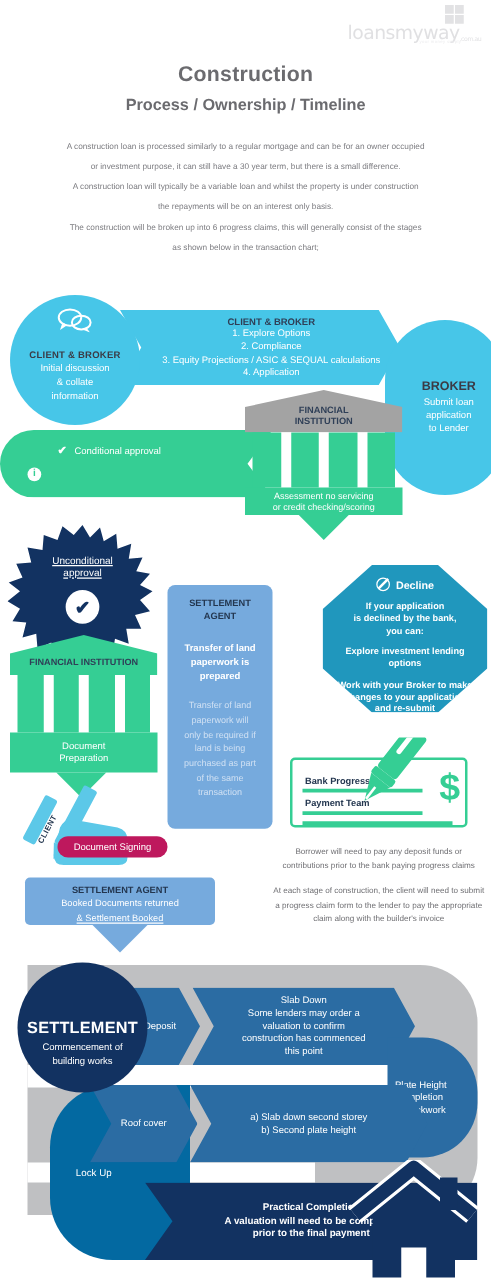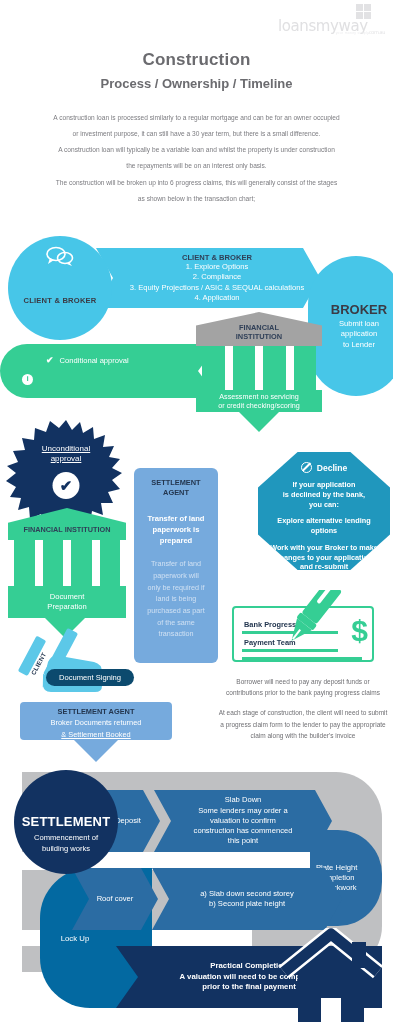--- a/index.html
+++ b/index.html
@@ -130,21 +130,21 @@
 
   .c2 {
     position: absolute;
     left: 308px; top: 256px;
     width: 96px; height: 140px;
     background: #47c6e8;
     border-radius: 70px 70px 70px 70px;
     color: #fff;
     padding-left: 6px;
   }
-  .c2 .hd { font-size: 13px; font-weight: 700; color:#3b3b45; margin-bottom: 2px;}
+  .c2 .hd { font-size: 10px; font-weight: 700; color:#3b3b45; margin-bottom: 2px;}
   .c2 .bd { font-size: 7.6px; line-height: 1.4; }
 
   
   .fi {
     position: absolute;
     left: 196px; top: 312px;
     width: 126px; height: 100px;
   }
   .fi-roof {
     position:absolute; top:0; left:0; width:126px; height:34px;
@@ -226,21 +226,21 @@
   }
   .sa .hd { font-size:7.4px; font-weight:700; line-height:1.35; color:#23364f; }
   .sa .b1 { font-size:7.6px; font-weight:700; line-height:1.42; margin-top:16px; }
   .sa .b2 { font-size:7.2px; line-height:1.62; margin-top:12px; color:#cfe0f3; }
 
   
   .sign { position:absolute; left:18px; top:628px; width:120px; height:72px; }
   .sign svg { position:absolute; left:0; top:0; }
   .sign .lbl {
     position:absolute; left:28px; top:41px; width:88px; height:17px;
-    background:#0c4a6e; border-radius:9px; color:#fff; font-size:7.6px;
+    background:#be185d; border-radius:9px; color:#fff; font-size:7.6px;
     display:flex; align-items:center; justify-content:center;
   }
   .sign .client {
     position:absolute; left:8px; top:32px;
     font-size:6.2px; font-weight:700; color:#23364f;
     transform: rotate(-62deg); letter-spacing:.4px;
   }
 
   .sa2 {
     position:absolute; left:20px; top:702px; width:152px; height:38px;
@@ -394,20 +394,23 @@
   <div class="c1 circle ctr">
     <span class="bubble-ico">
       <svg width="30" height="20" viewBox="0 0 30 20">
         <ellipse cx="11" cy="8" rx="9" ry="6.5" fill="none" stroke="#fff" stroke-width="1.6"></ellipse>
         <path d="M5 12 L3 18 L9 14 Z" fill="#fff"></path>
         <ellipse cx="20" cy="12" rx="7.5" ry="5.5" fill="none" stroke="#fff" stroke-width="1.6"></ellipse>
         <path d="M24 16 L27 20 L22 18 Z" fill="#fff"></path>
       </svg>
     </span>
     <div class="hd">CLIENT &amp; BROKER</div>
+    <div class="bd" style="white-space:pre-line">Initial discussion
+&amp; collate
+information</div>
   </div>
 
   <div class="cond banner-r">
     <div style="padding-top:11px">
       <div class="cond-row r1">
         <span class="ico-check">✔</span>
         <span>Conditional approval</span>
       </div>
       <div class="cond-row r2">
         <span class="ico-info">i</span>
@@ -488,35 +491,35 @@
       <g transform="rotate(28 22 14)">
         <rect x="16" y="10" width="11" height="40" rx="2" fill="#5cc8e8"></rect>
       </g>
     </svg>
     <span class="client">CLIENT</span>
     <div class="lbl">Document Signing</div>
   </div>
 
   <div class="sa2">
     <div class="hd">SETTLEMENT AGENT</div>
-    <div class="bd">Broker Documents returned</div>
+    <div class="bd">Booked Documents returned</div>
     <div class="bd"><u>&amp; Settlement Booked</u></div>
   </div>
 
   <div class="tri-down arrow-down-blue"></div>
 
   <div class="oct">
     <div class="hd">
       <span class="ban"></span>
       <span>Decline</span>
     </div>
     <div class="p" style="white-space:pre-line">If your application
 is declined by the bank,
 you can:</div>
-    <div class="p" style="white-space:pre-line">Explore alternative lending
+    <div class="p" style="white-space:pre-line">Explore investment lending
 options</div>
     <div class="p" style="white-space:pre-line">Work with your Broker to make
 changes to your application
 and re-submit</div>
   </div>
 
   <div class="cheque">
     <div class="card"></div>
     <div class="t" style="top:20px">Bank Progress</div>
     <div class="ln" style="top:31px; width:96px"></div>

